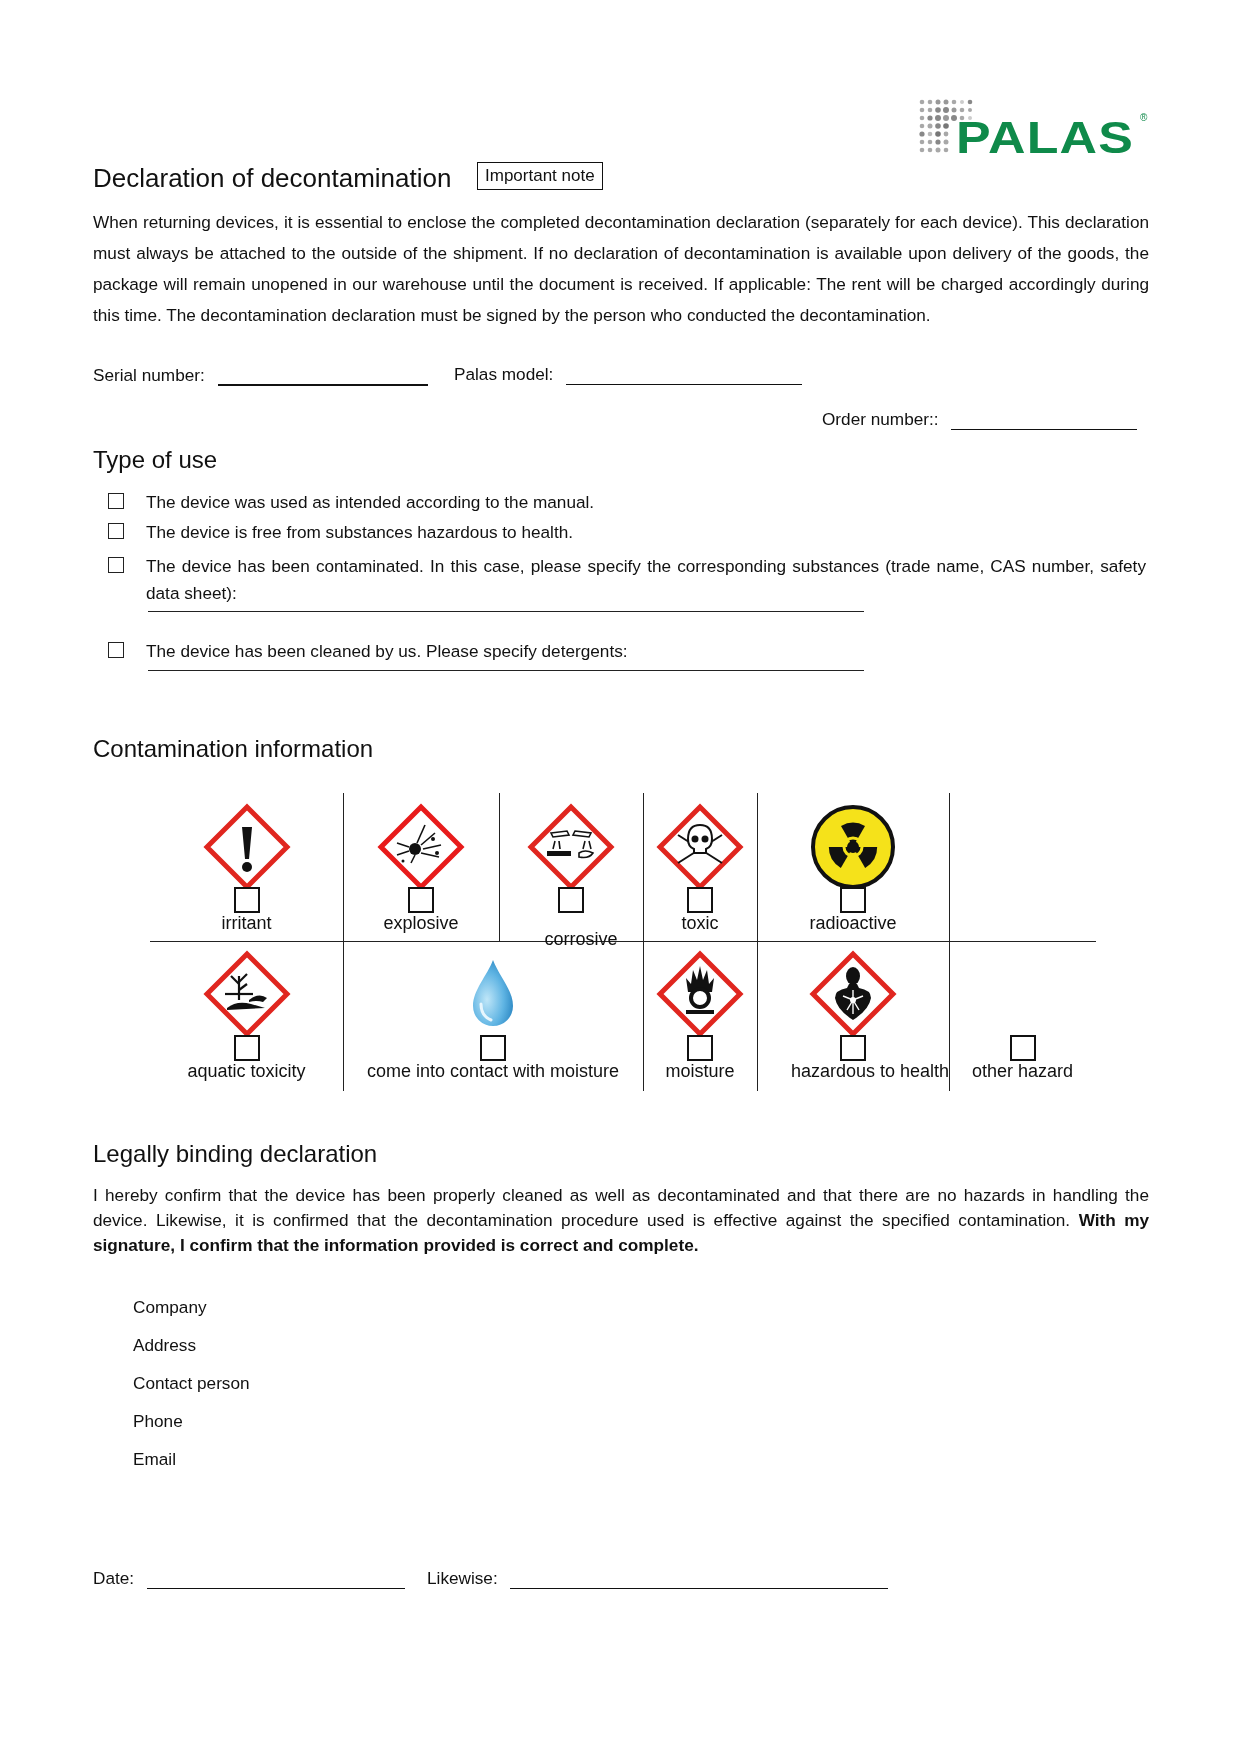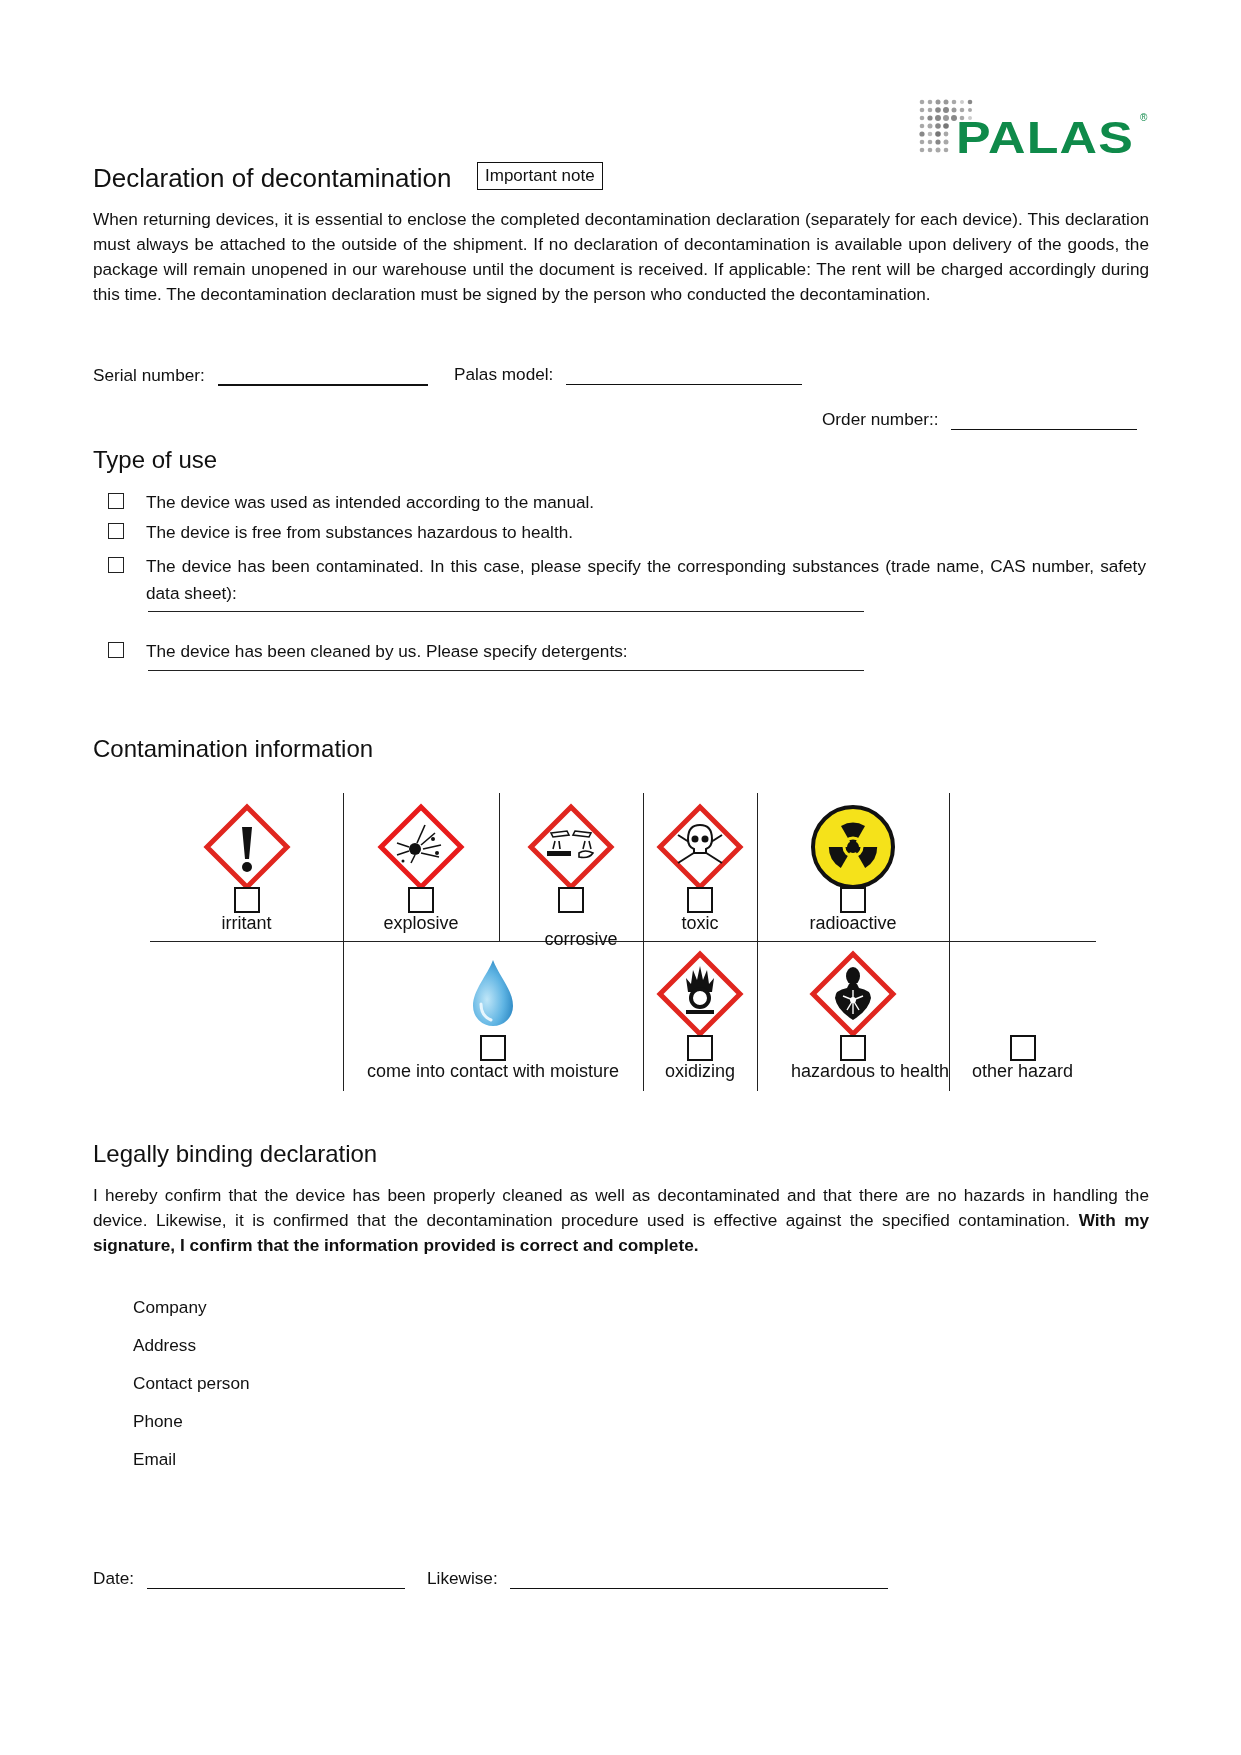--- a/index.html
+++ b/index.html
@@ -4,21 +4,21 @@
 <style>
   html, body { margin: 0; padding: 0; background: #ffffff; }
   body { width: 1241px; height: 1755px; position: relative; font-family: "Liberation Sans", sans-serif; color: #111; overflow: hidden; }
   .abs { position: absolute; }
   .logo { left: 918px; top: 96px; width: 230px; height: 62px; }
   .logo-dots { position: absolute; left: 0; top: 2px; width: 60px; height: 56px; }
   .logo-text { position: absolute; left: 38px; top: 20px; font-family: "Liberation Sans", sans-serif; font-weight: bold; font-size: 44px; color: #0f8a4a; letter-spacing: 1px; line-height: 1; transform: scaleX(1.18); transform-origin: left top; }
   .logo-reg { position: absolute; left: 222px; top: 16px; font-size: 10px; color: #0f8a4a; }
   .title { left: 93px; top: 163px; font-size: 26px; font-weight: normal; }
   .note-box { left: 477px; top: 162px; border: 1px solid #111; padding: 2px 7px; font-size: 17px; line-height: 22px; }
-  .intro { left: 93px; top: 207px; width: 1056px; font-size: 17.2px; line-height: 25px; text-align: justify; }
+  .intro { left: 93px; top: 207px; width: 1056px; font-size: 17.2px; line-height: 31px; text-align: justify; }
   .fields-row { left: 93px; top: 364px; width: 1060px; height: 30px; font-size: 17.2px; }
   .field { position: absolute; top: 0; white-space: nowrap; }
   .uline { display: inline-block; border-bottom: 1px solid #111; height: 20px; vertical-align: bottom; margin-left: 8px; }
   .h2 { font-size: 24px; font-weight: normal; }
   .check-row { position: absolute; left: 108px; font-size: 17.2px; line-height: 27px; width: 1020px; }
   .cb { position: absolute; left: 0; top: 4px; width: 14px; height: 14px; border: 1px solid #222; background: #fff; }
   .check-text { position: absolute; left: 38px; top: 0; width: 1000px; }
   .blank-line { position: absolute; left: 148px; width: 716px; border-bottom: 1px solid #222; }
   .haz-table { left: 150px; top: 793px; width: 946px; height: 298px; }
   .cell { position: absolute; text-align: center; font-size: 18px; }
@@ -199,20 +199,36 @@
       <path d="M44,44 L32,23 A24,24 0 0,1 56,23 Z" fill="#111" transform="rotate(0 44 44)"></path>
       <path d="M44,44 L32,23 A24,24 0 0,1 56,23 Z" fill="#111" transform="rotate(120 44 44)"></path>
       <path d="M44,44 L32,23 A24,24 0 0,1 56,23 Z" fill="#111" transform="rotate(240 44 44)"></path>
       <circle cx="44" cy="44" r="9" fill="none" stroke="#f5e21a" stroke-width="3"></circle>
       <circle cx="44" cy="44" r="5" fill="#111"></circle>
     </svg>
     <span class="hcb" style="top:94px;"></span>
     <span class="lbl" style="top:120px;">radioactive</span>
   </div>
 
+  <div class="cell" style="left:0; top:149px; width:193px; height:149px;">
+    <svg class="icon" style="top:8px;" width="88" height="88" viewBox="0 0 88 88">
+      <polygon points="44,4 84,44 44,84 4,44" fill="#fff" stroke="#e0261f" stroke-width="5"></polygon>
+      <g stroke="#111" stroke-width="2.2" fill="none">
+          <line x1="36" y1="50" x2="36" y2="26"></line>
+          <line x1="36" y1="34" x2="28" y2="26"></line>
+          <line x1="36" y1="32" x2="44" y2="24"></line>
+          <line x1="36" y1="40" x2="44" y2="34"></line>
+          <line x1="22" y1="44" x2="50" y2="44"></line>
+        </g>
+      <path d="M24,58 Q34,50 48,54 L62,58 L24,60 Z" fill="#111"></path>
+      <path d="M46,50 Q56,42 64,48 L60,52 Q54,50 46,52 Z" fill="#111"></path>
+    </svg>
+    <span class="hcb" style="top:93px;"></span>
+    <span class="lbl" style="top:119px;">aquatic toxicity</span>
+  </div>
   <div class="cell" style="left:193px; top:149px; width:300px; height:149px;">
     <svg class="icon" style="top:16px;" width="48" height="70" viewBox="0 0 48 70">
       <defs>
         <radialGradient id="dropg" cx="35%" cy="60%" r="70%">
           <stop offset="0%" stop-color="#bfe6f8"></stop>
             <stop offset="60%" stop-color="#5fb4e3"></stop>
             <stop offset="100%" stop-color="#2a86c2"></stop>
         </radialGradient>
       </defs>
       <path d="M24,2 C30,18 44,32 44,48 A20,20 0 0,1 4,48 C4,32 18,18 24,2 Z" fill="url(#dropg)"></path>
@@ -222,21 +238,21 @@
     <span class="lbl" style="top:119px;">come into contact with moisture</span>
   </div>
   <div class="cell" style="left:493px; top:149px; width:114px; height:149px;">
     <svg class="icon" style="top:8px;" width="88" height="88" viewBox="0 0 88 88">
       <polygon points="44,4 84,44 44,84 4,44" fill="#fff" stroke="#e0261f" stroke-width="5"></polygon>
       <path d="M32,42 L30,28 L35,34 L37,20 L41,30 L44,16 L47,30 L51,20 L53,34 L58,28 L56,42 Z" fill="#111"></path>
       <circle cx="44" cy="48" r="9" fill="#fff" stroke="#111" stroke-width="4"></circle>
       <rect x="30" y="60" width="28" height="4" fill="#111"></rect>
     </svg>
     <span class="hcb" style="top:93px;"></span>
-    <span class="lbl" style="top:119px;">oxidizing</span>
+    <span class="lbl" style="top:119px;">moisture</span>
   </div>
   <div class="cell" style="left:607px; top:149px; width:192px; height:149px;">
     <svg class="icon" style="top:8px;" width="88" height="88" viewBox="0 0 88 88">
       <polygon points="44,4 84,44 44,84 4,44" fill="#fff" stroke="#e0261f" stroke-width="5"></polygon>
       <ellipse cx="44" cy="26" rx="7" ry="9" fill="#111"></ellipse>
       <path d="M40,34 L48,34 L50,38 Q62,40 62,48 Q60,60 44,70 Q28,60 26,48 Q26,40 38,38 Z" fill="#111"></path>
       <g stroke="#fff" stroke-width="1.4">
           <line x1="44" y1="50" x2="44" y2="40"></line>
           <line x1="44" y1="50" x2="54" y2="46"></line>
           <line x1="44" y1="50" x2="34" y2="46"></line>

